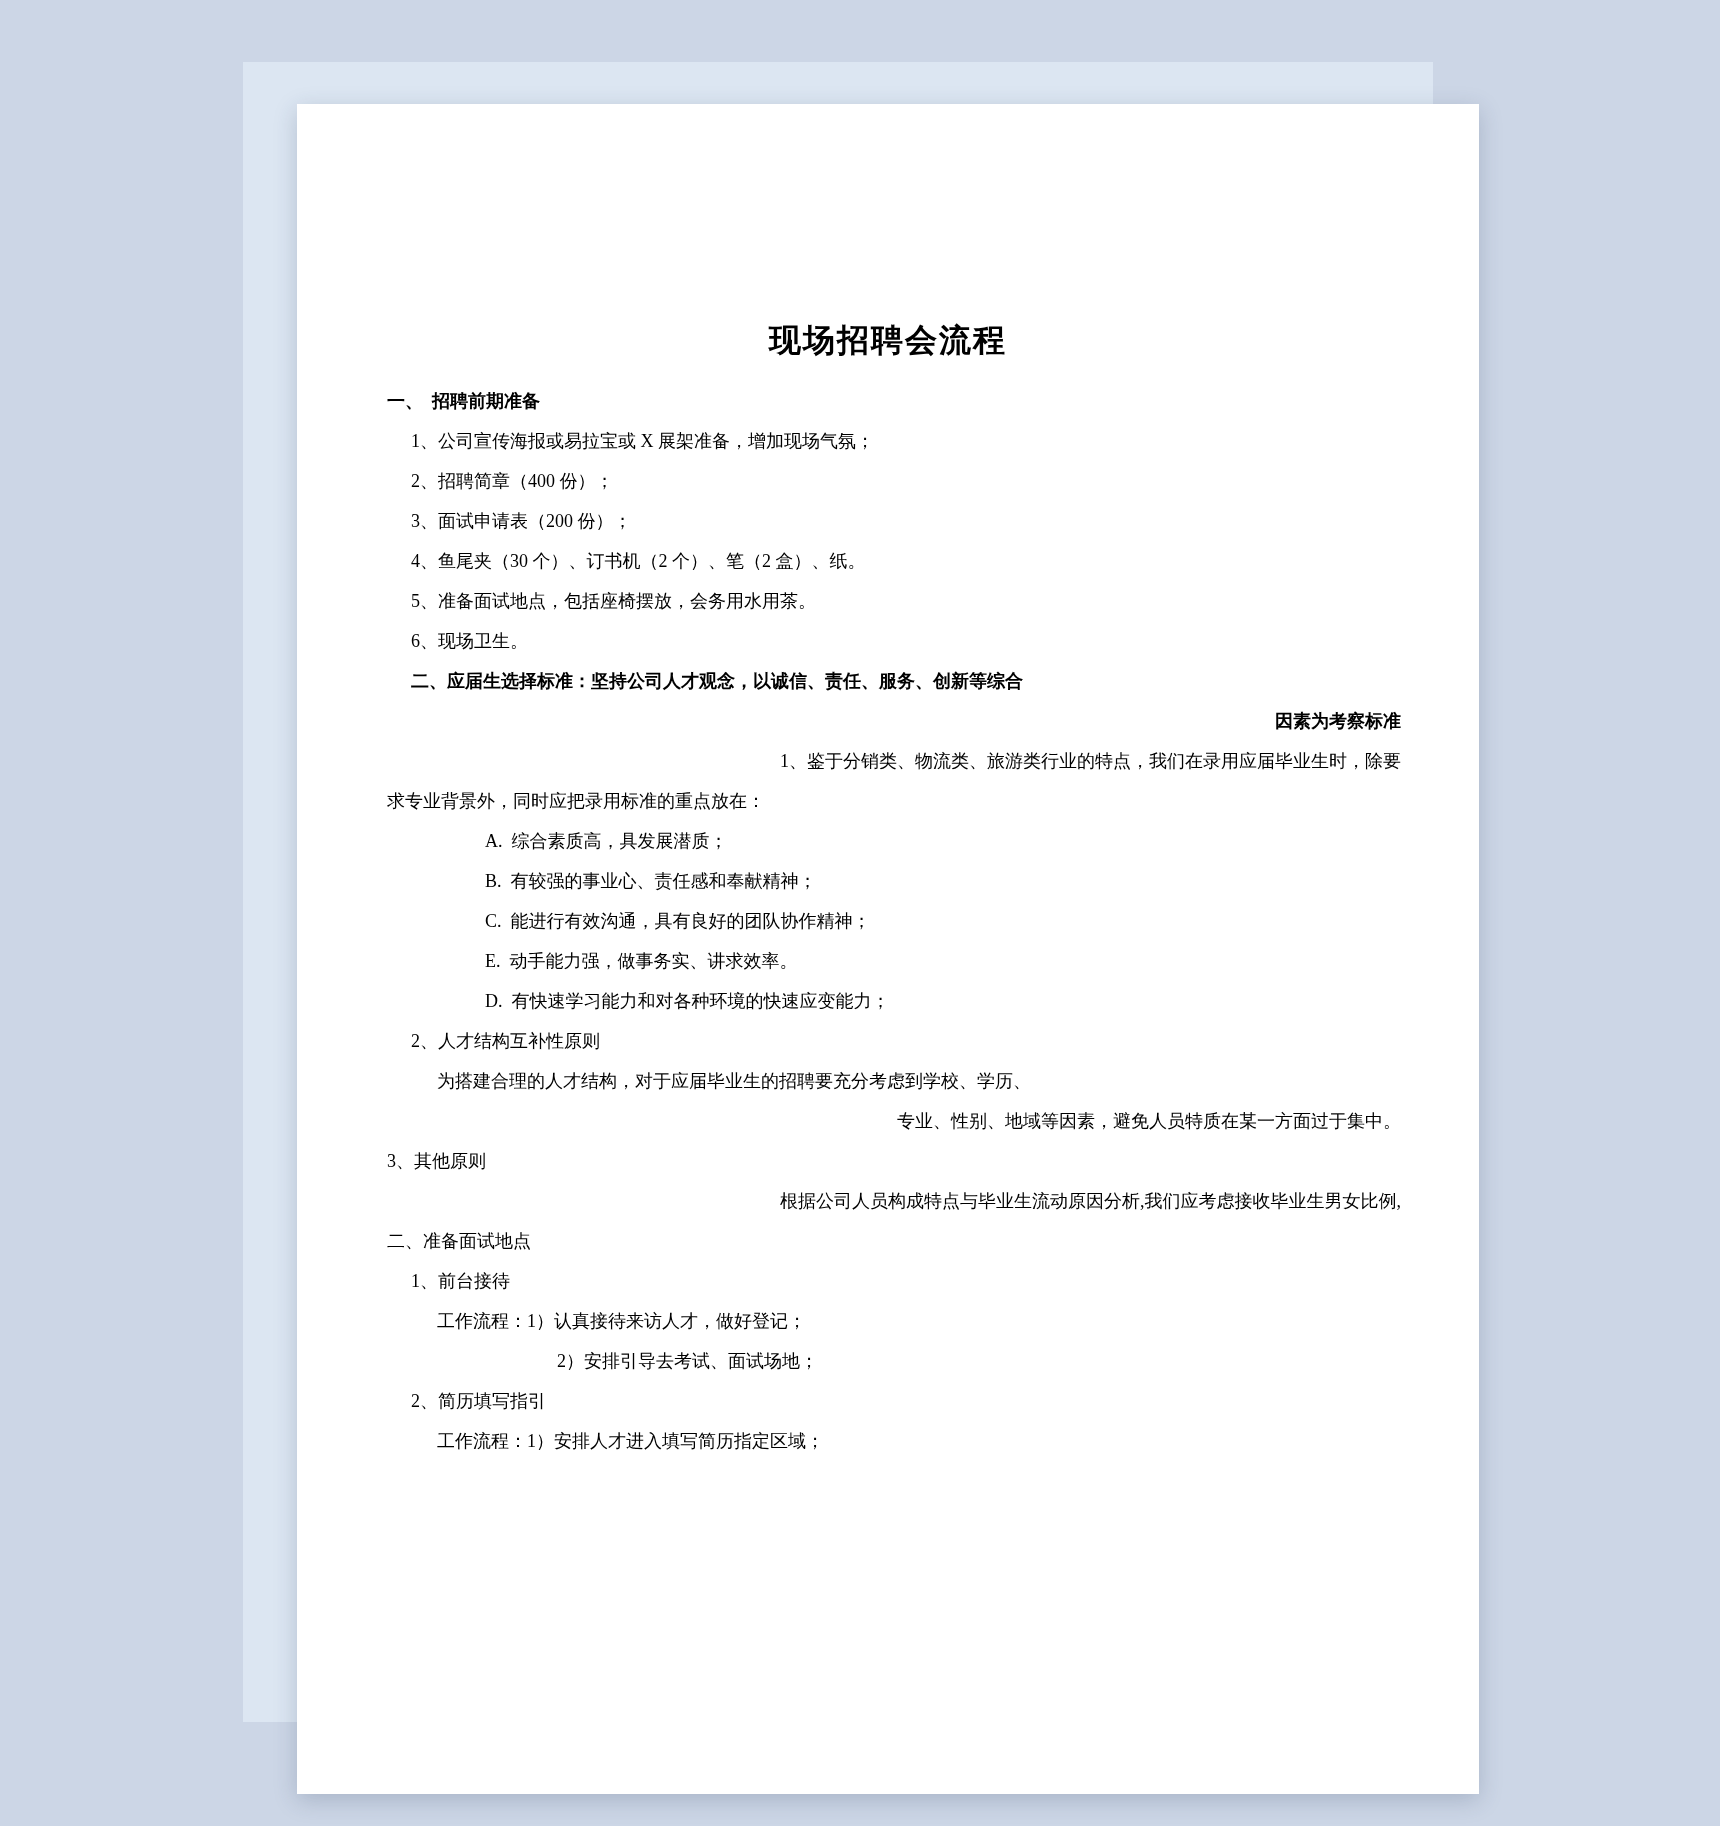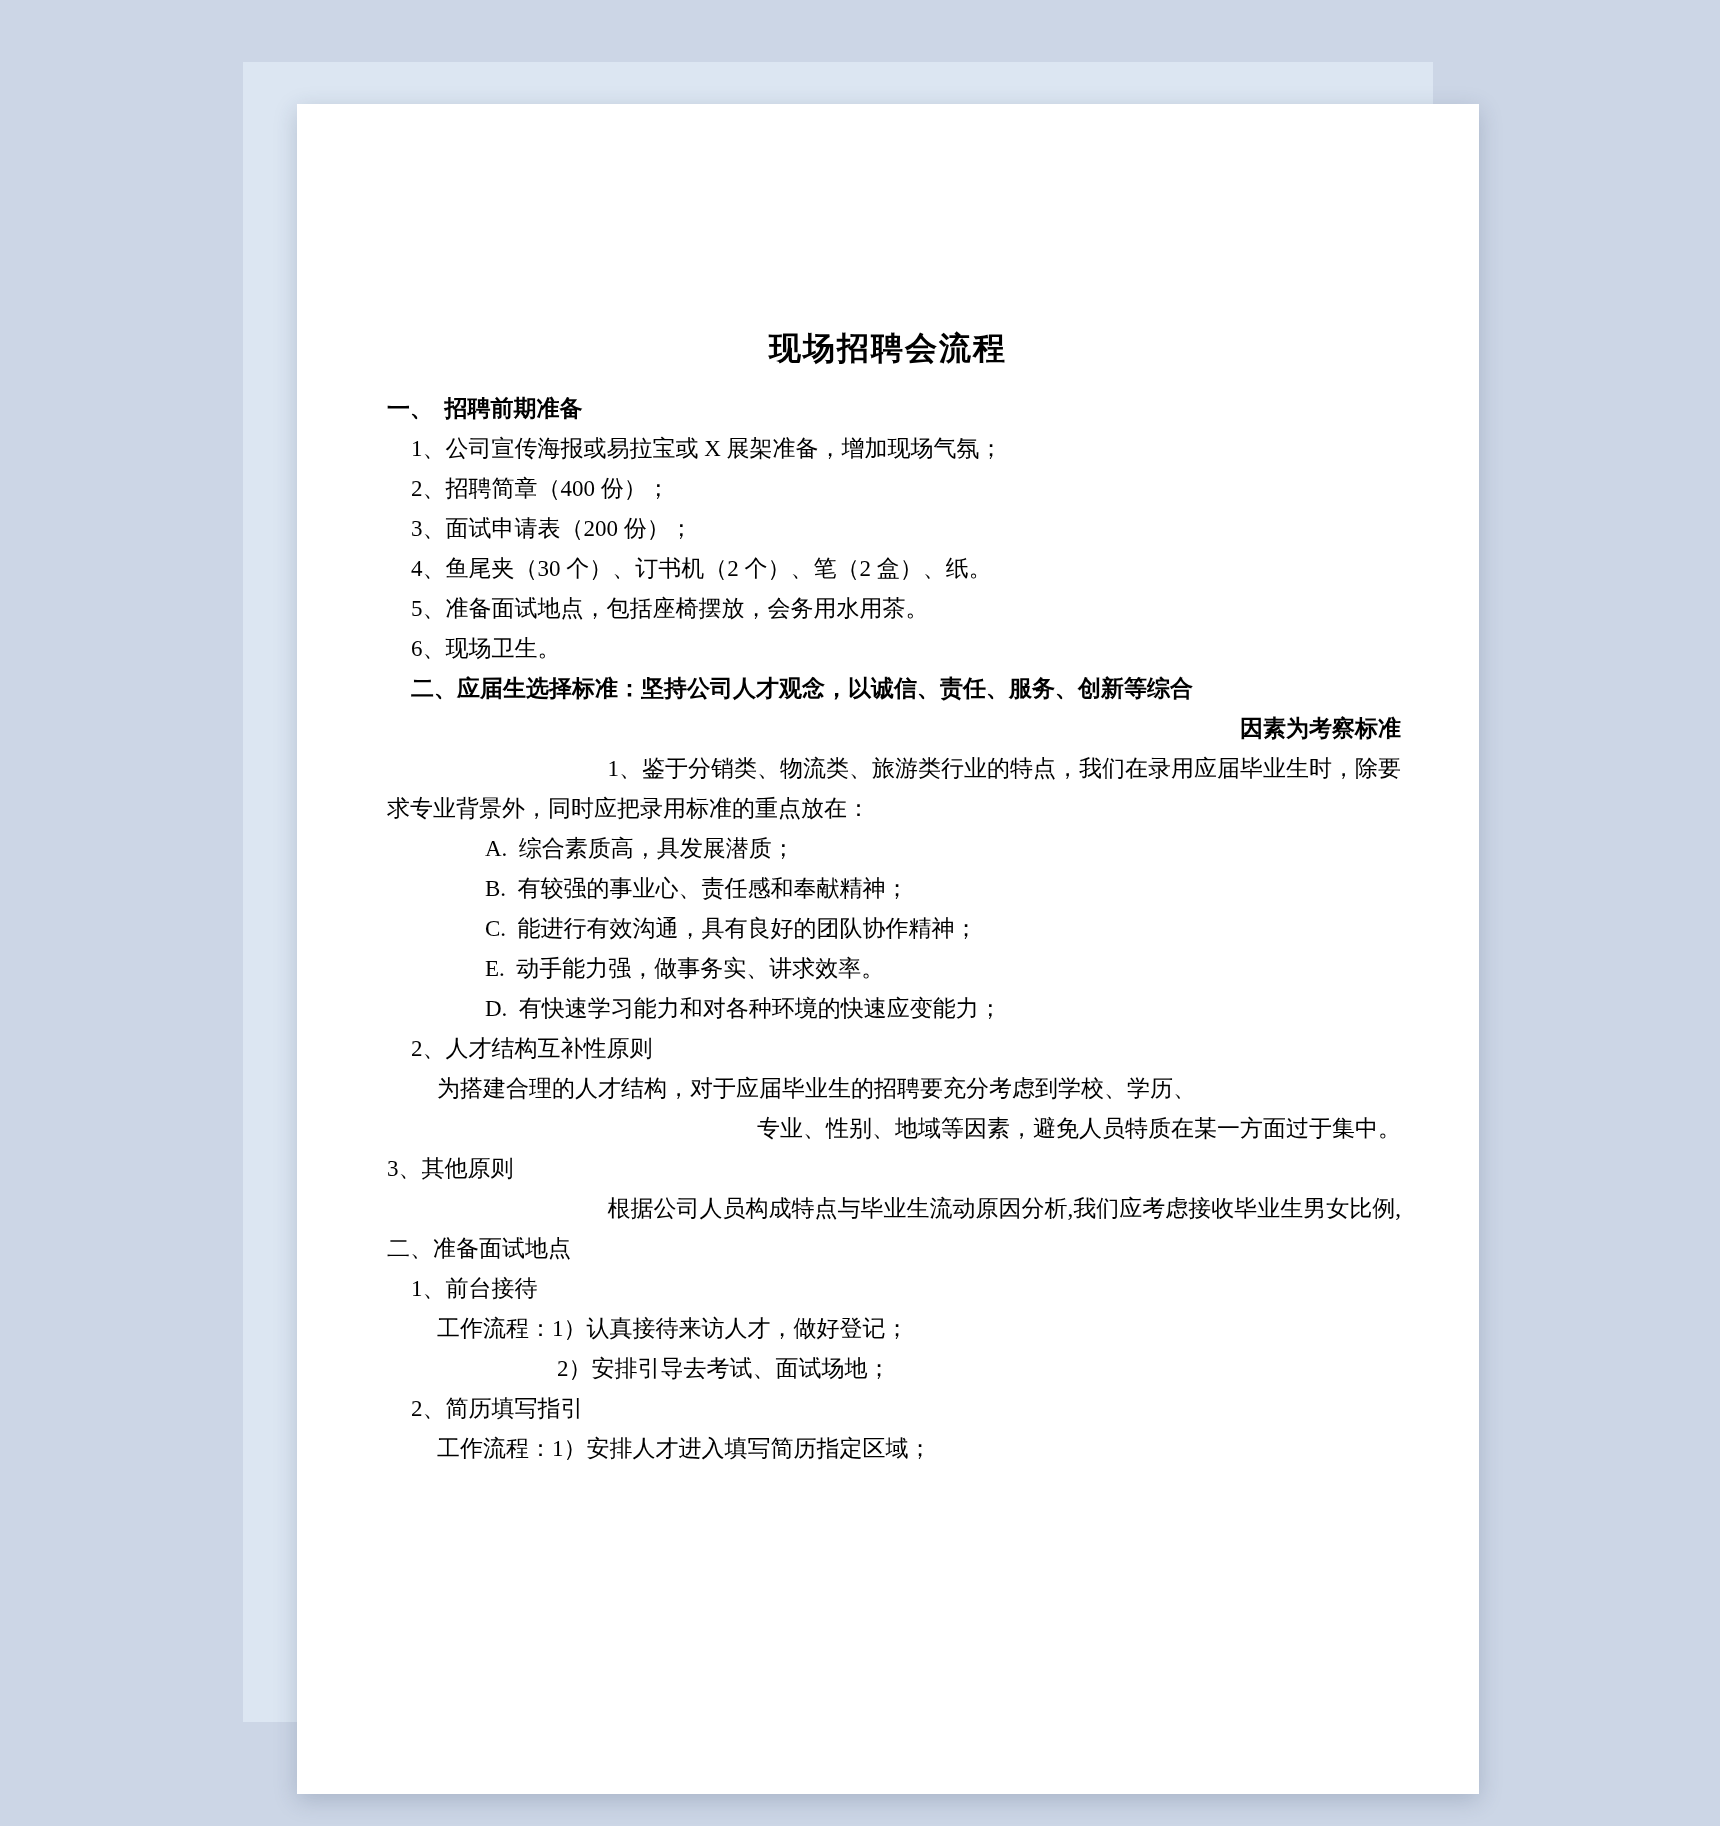--- a/index.html
+++ b/index.html
@@ -40,26 +40,26 @@
     width: 100%;
     height: 100%;
     box-sizing: border-box;
     padding: 215px 78px 60px 78px;
   }
   .doc-title {
     text-align: center;
     font-size: 32px;
     font-weight: bold;
     letter-spacing: 2px;
-    margin: 8px 0 18px 0;
+    margin: 0 0 18px 0;
     color: #000;
     font-family: "Liberation Serif", serif;
   }
   .body-text {
-    font-size: 23px;
+    font-size: 18px;
     line-height: 40px;
     color: #000;
   }
   .p {
     margin: 0;
     white-space: pre-wrap;
   }
   .bold { font-weight: bold; }
   .ind-0 { padding-left: 0px; text-align: right; }
   .ind-1 { padding-left: 12px; }

